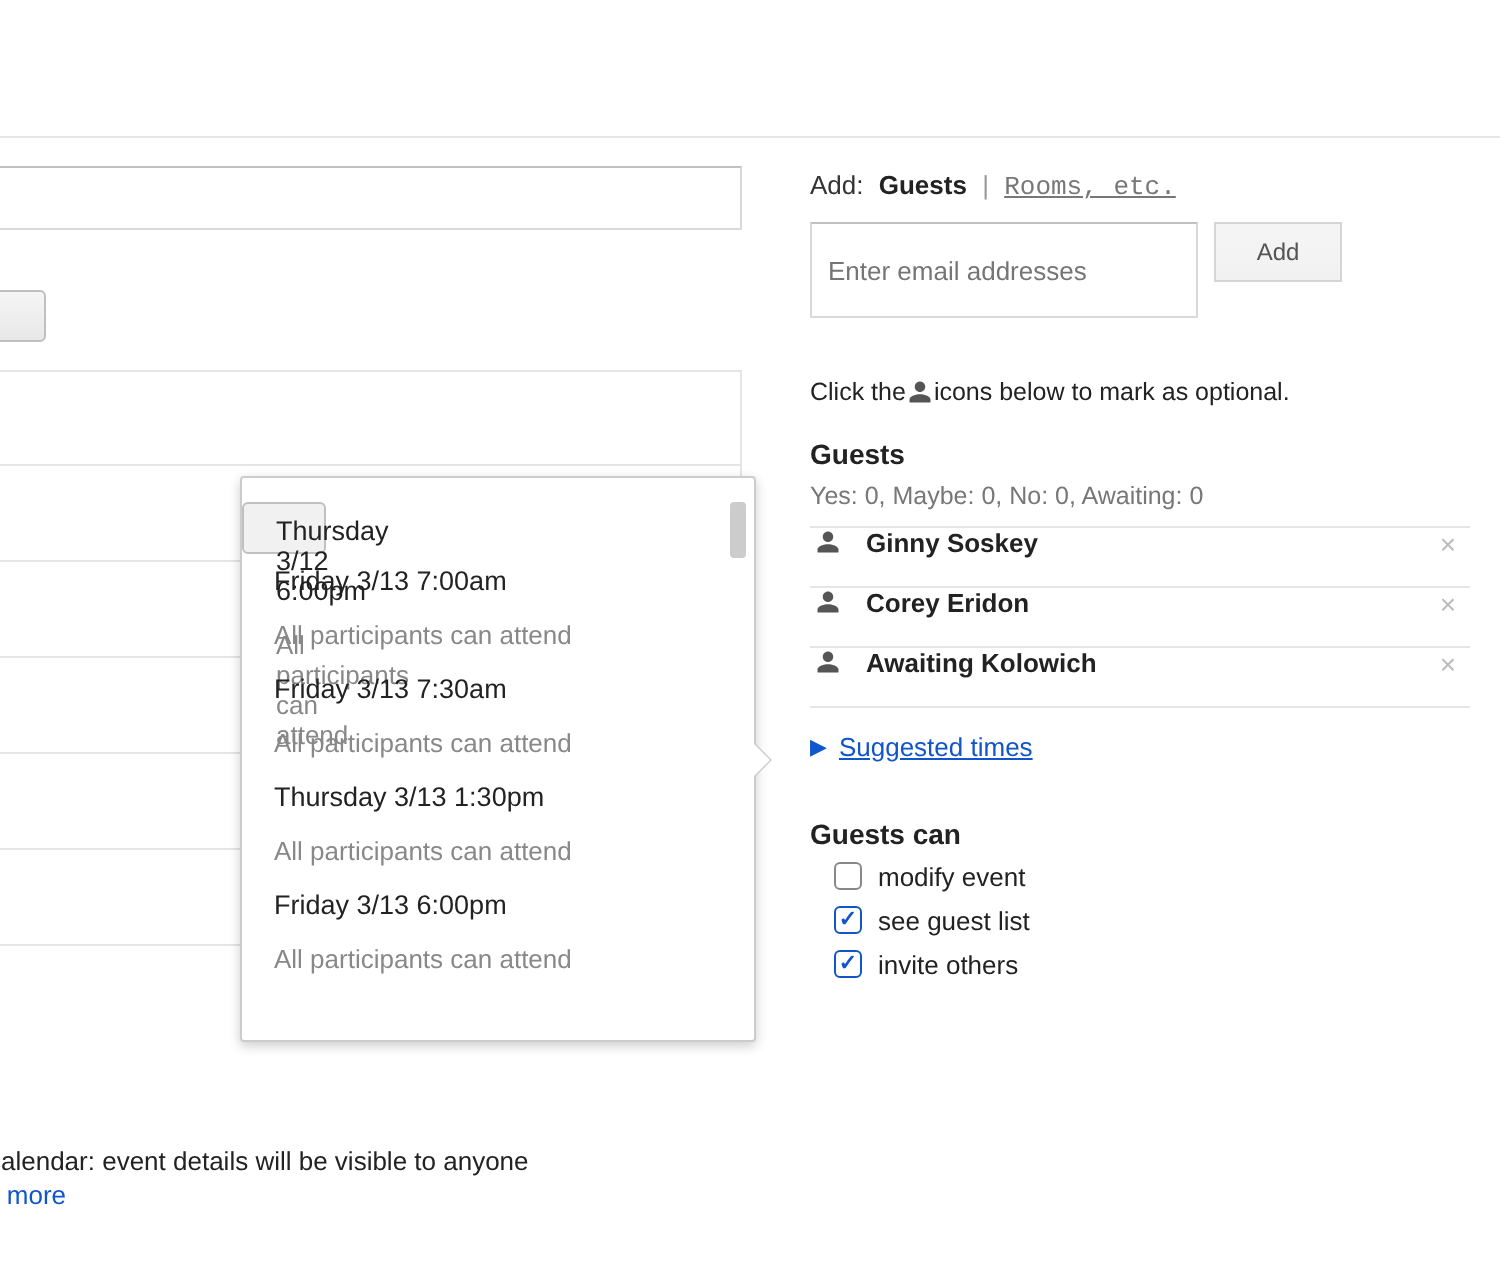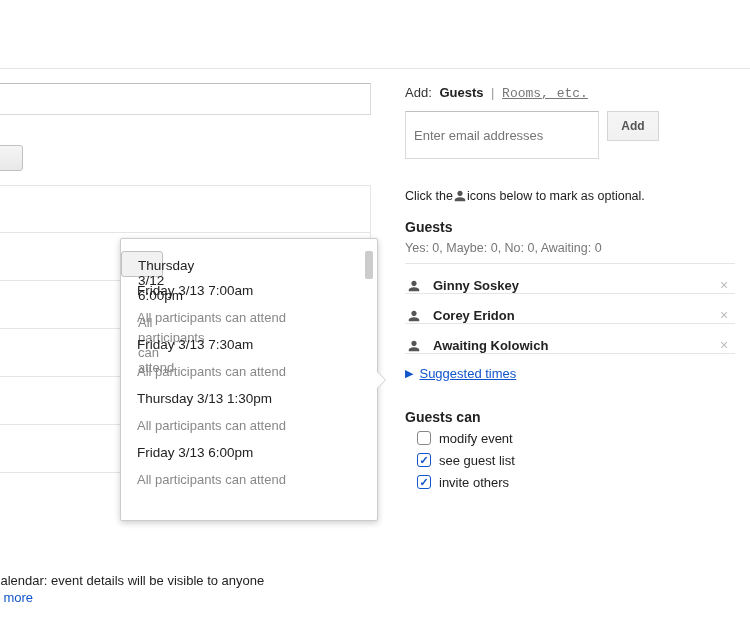--- a/index.html
+++ b/index.html
@@ -19,29 +19,29 @@
 
   
   .right-col { position: absolute; top: 85px; left: 405px; width: 330px; }
   .addline { font-size: 13px; }
   .addline .lbl { color: #333; margin-right: 4px; }
   .addline .active { font-weight: bold; color: #222; }
   .addline .sep { color: #999; margin: 0 4px; }
   .addline .other { color: #777; text-decoration: underline; cursor: pointer; font-family: Liberation Mono, monospace; }
   .addrow { margin-top: 10px; display: flex; gap: 8px; }
   .email { flex: 0 0 194px; height: 48px; border: 1px solid #d9d9d9; border-top-color: #c0c0c0; padding: 4px 8px; font-size: 13px; color: #777; }
-  .addbtn { height: 30px; width: 52px; border: 1px solid #d5d5d5; background: linear-gradient(#f5f5f5,#f1f1f1); font-weight: bold; font-size: 12px; color: #555; cursor: pointer; }
+  .addbtn { height: 30px; width: 64px; border: 1px solid #d5d5d5; background: linear-gradient(#f5f5f5,#f1f1f1); font-weight: normal; font-size: 12px; color: #555; cursor: pointer; }
 
   .hint { margin-top: 30px; font-size: 12.5px; color: #222; display: flex; align-items: center; gap: 0; }
   .hint .picon { display: inline-flex; }
 
   .section-title { margin-top: 16px; font-weight: bold; font-size: 14px; }
   .counts { margin-top: 6px; font-size: 12.5px; color: #777; }
   .guest-list { margin-top: 8px; border-top: 1px solid #e5e5e5; }
-  .guest { display: flex; align-items: flex-end; height: 30px; border-bottom: 1px solid #e5e5e5; }
+  .guest { display: flex; align-items: flex-start; height: 30px; border-bottom: 1px solid #e5e5e5; }
   .guest .gicon { width: 28px; display: flex; align-items: center; justify-content: flex-start; padding-left: 2px; }
   .guest .gname { flex: 1; font-weight: bold; font-size: 13px; }
   .guest .remove { width: 22px; text-align: center; color: #bbb; font-size: 14px; cursor: pointer; }
 
   .suggested-row { margin-top: 12px; display: flex; align-items: center; gap: 6px; }
   .suggested-row .caret { color: #1155cc; font-size: 11px; }
   .suggested { color: #1155cc; text-decoration: underline; font-size: 13px; cursor: pointer; }
 
   .gc-title { margin-top: 28px; font-weight: bold; font-size: 14px; }
   .perm-list { margin-top: 6px; }

